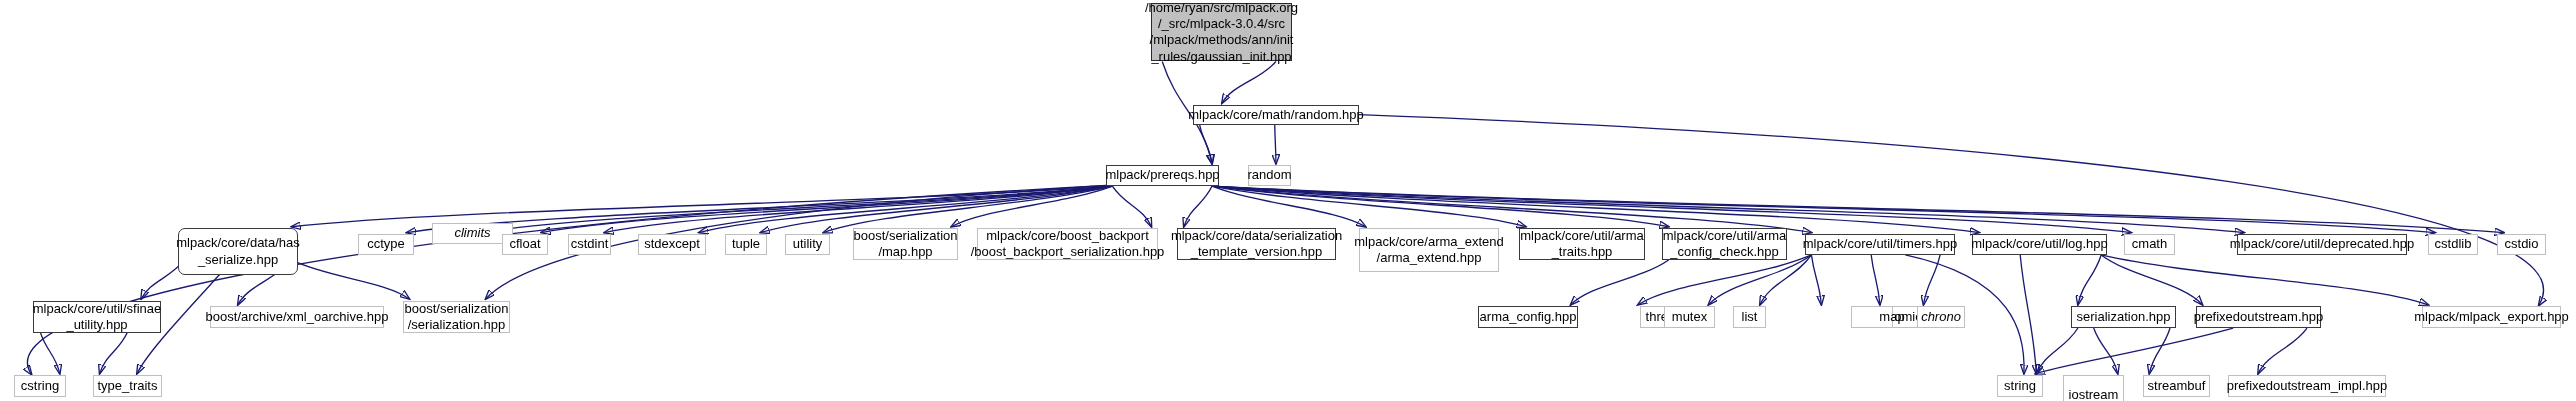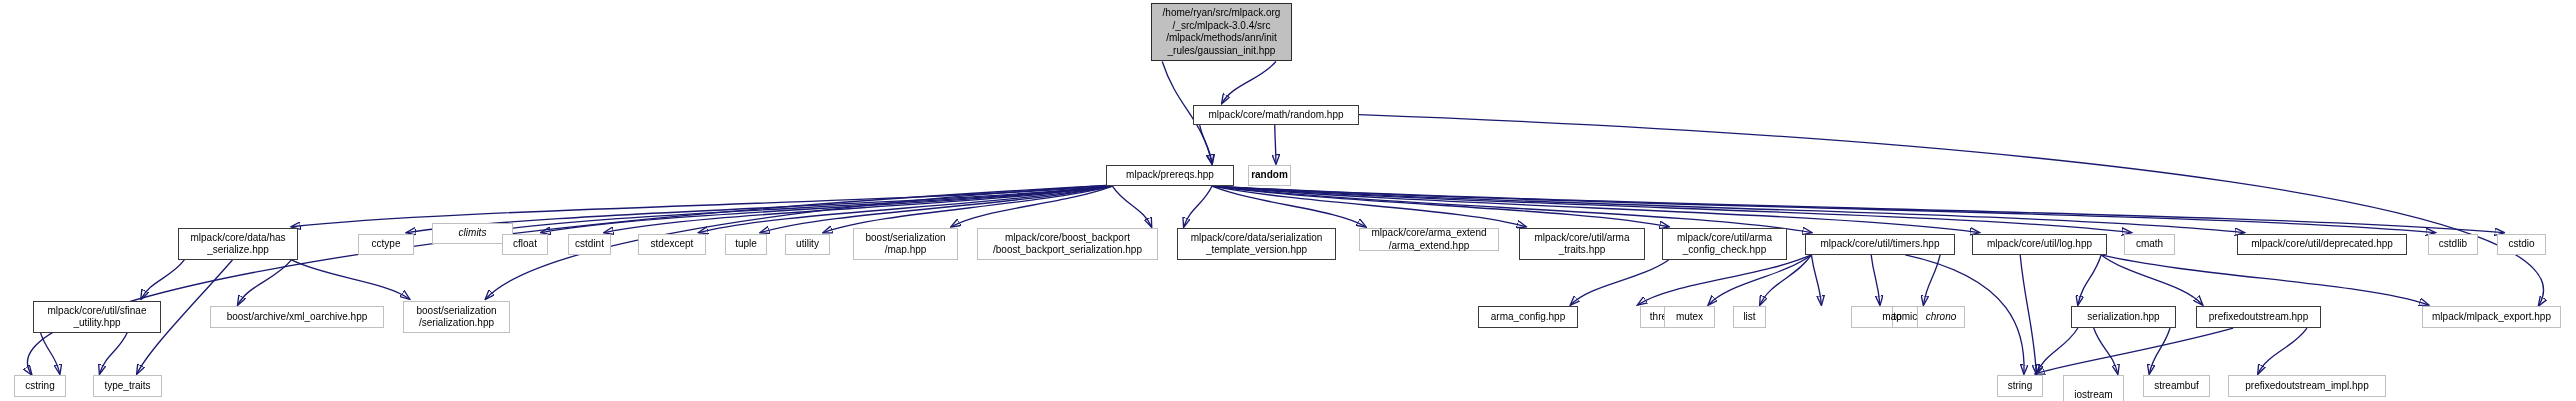--- a/index.html
+++ b/index.html
@@ -22,21 +22,21 @@
   }
   .node{
     position:absolute;
     box-sizing:border-box;
     display:flex;align-items:center;justify-content:center;
     text-align:center;
     white-space:pre-line;
     background:#ffffff;
     border:0.8px solid #bfbfbf;
     color:#000000;
-    font-size:10px;line-height:1.25;
+    font-size:13px;line-height:1.25;
     cursor:pointer;
     z-index:2;
   }
   .node.dark{border:1.7px solid #3a3a3a;}
   .node.main{background:#c0c0c0;border:1.7px solid #2a2a2a;}
 </style>
 </head>
 <body>
 
 <div id="graph-canvas">
@@ -96,38 +96,38 @@
       <path d="M2614,395 C2606.5,419.75 2594,425.25 2589,450"></path>
       <path d="M2690,395 C2600,420 2480,440 2452,450"></path>
       <path d="M2779,395 C2761.3,419.75 2731.8,425.25 2720,450"></path>
     </svg>
 
 <div class="node main" style="left: 1151px; top: 3.3px; width: 141px; height: 58px;">/home/ryan/src/mlpack.org
 /_src/mlpack-3.0.4/src
 /mlpack/methods/ann/init
 _rules/gaussian_init.hpp</div>
     <div class="node dark" style="left: 1193px; top: 105px; width: 166px; height: 20px;">mlpack/core/math/random.hpp</div>
-    <div class="node dark" style="left: 1106px; top: 165px; width: 128px; height: 21px;">mlpack/prereqs.hpp</div>
-    <div class="node light" style="left: 1248px; top: 165px; width: 43px; height: 21px; font-weight: bold;">random</div>
-    <div class="node dark" style="left: 178px; top: 228px; width: 120px; height: 32px;">mlpack/core/data/has
+    <div class="node dark" style="left: 1106px; top: 165px; width: 113px; height: 21px;">mlpack/prereqs.hpp</div>
+    <div class="node light" style="left: 1248px; top: 165px; width: 43px; height: 21px;">random</div>
+    <div class="node dark" style="left: 178px; top: 228px; width: 120px; height: 47px; border-radius: 7px;">mlpack/core/data/has
 _serialize.hpp</div>
     <div class="node light" style="left: 358px; top: 234px; width: 56px; height: 21px;">cctype</div>
     <div class="node light" style="left: 432px; top: 223px; width: 81px; height: 21px; font-style: italic;">climits</div>
     <div class="node light" style="left: 502px; top: 234px; width: 46px; height: 21px;">cfloat</div>
     <div class="node light" style="left: 568px; top: 234px; width: 43px; height: 21px;">cstdint</div>
     <div class="node light" style="left: 638px; top: 234px; width: 68px; height: 21px;">stdexcept</div>
     <div class="node light" style="left: 725px; top: 234px; width: 42px; height: 21px;">tuple</div>
     <div class="node light" style="left: 785px; top: 234px; width: 45px; height: 21px;">utility</div>
     <div class="node light" style="left: 853px; top: 228px; width: 105px; height: 32px;">boost/serialization
 /map.hpp</div>
     <div class="node dark" style="left: 1177px; top: 228px; width: 159px; height: 32px;">mlpack/core/data/serialization
 _template_version.hpp</div>
     <div class="node light" style="left: 977px; top: 228px; width: 181px; height: 32px;">mlpack/core/boost_backport
 /boost_backport_serialization.hpp</div>
-    <div class="node light" style="left: 1359px; top: 228px; width: 140px; height: 23px;">mlpack/core/arma_extend
+    <div class="node light" style="left: 1359px; top: 228px; width: 140px; height: 44px;">mlpack/core/arma_extend
 /arma_extend.hpp</div>
     <div class="node dark" style="left: 1519px; top: 228px; width: 126px; height: 32px;">mlpack/core/util/arma
 _traits.hpp</div>
     <div class="node dark" style="left: 1662px; top: 228px; width: 125px; height: 32px;">mlpack/core/util/arma
 _config_check.hpp</div>
     <div class="node dark" style="left: 1805px; top: 234px; width: 150px; height: 21px;">mlpack/core/util/timers.hpp</div>
     <div class="node dark" style="left: 1972px; top: 234px; width: 135px; height: 21px;">mlpack/core/util/log.hpp</div>
     <div class="node light" style="left: 2124px; top: 234px; width: 51px; height: 21px;">cmath</div>
     <div class="node dark" style="left: 2237px; top: 234px; width: 170px; height: 21px;">mlpack/core/util/deprecated.hpp</div>
     <div class="node light" style="left: 2428px; top: 234px; width: 50px; height: 21px;">cstdlib</div>

